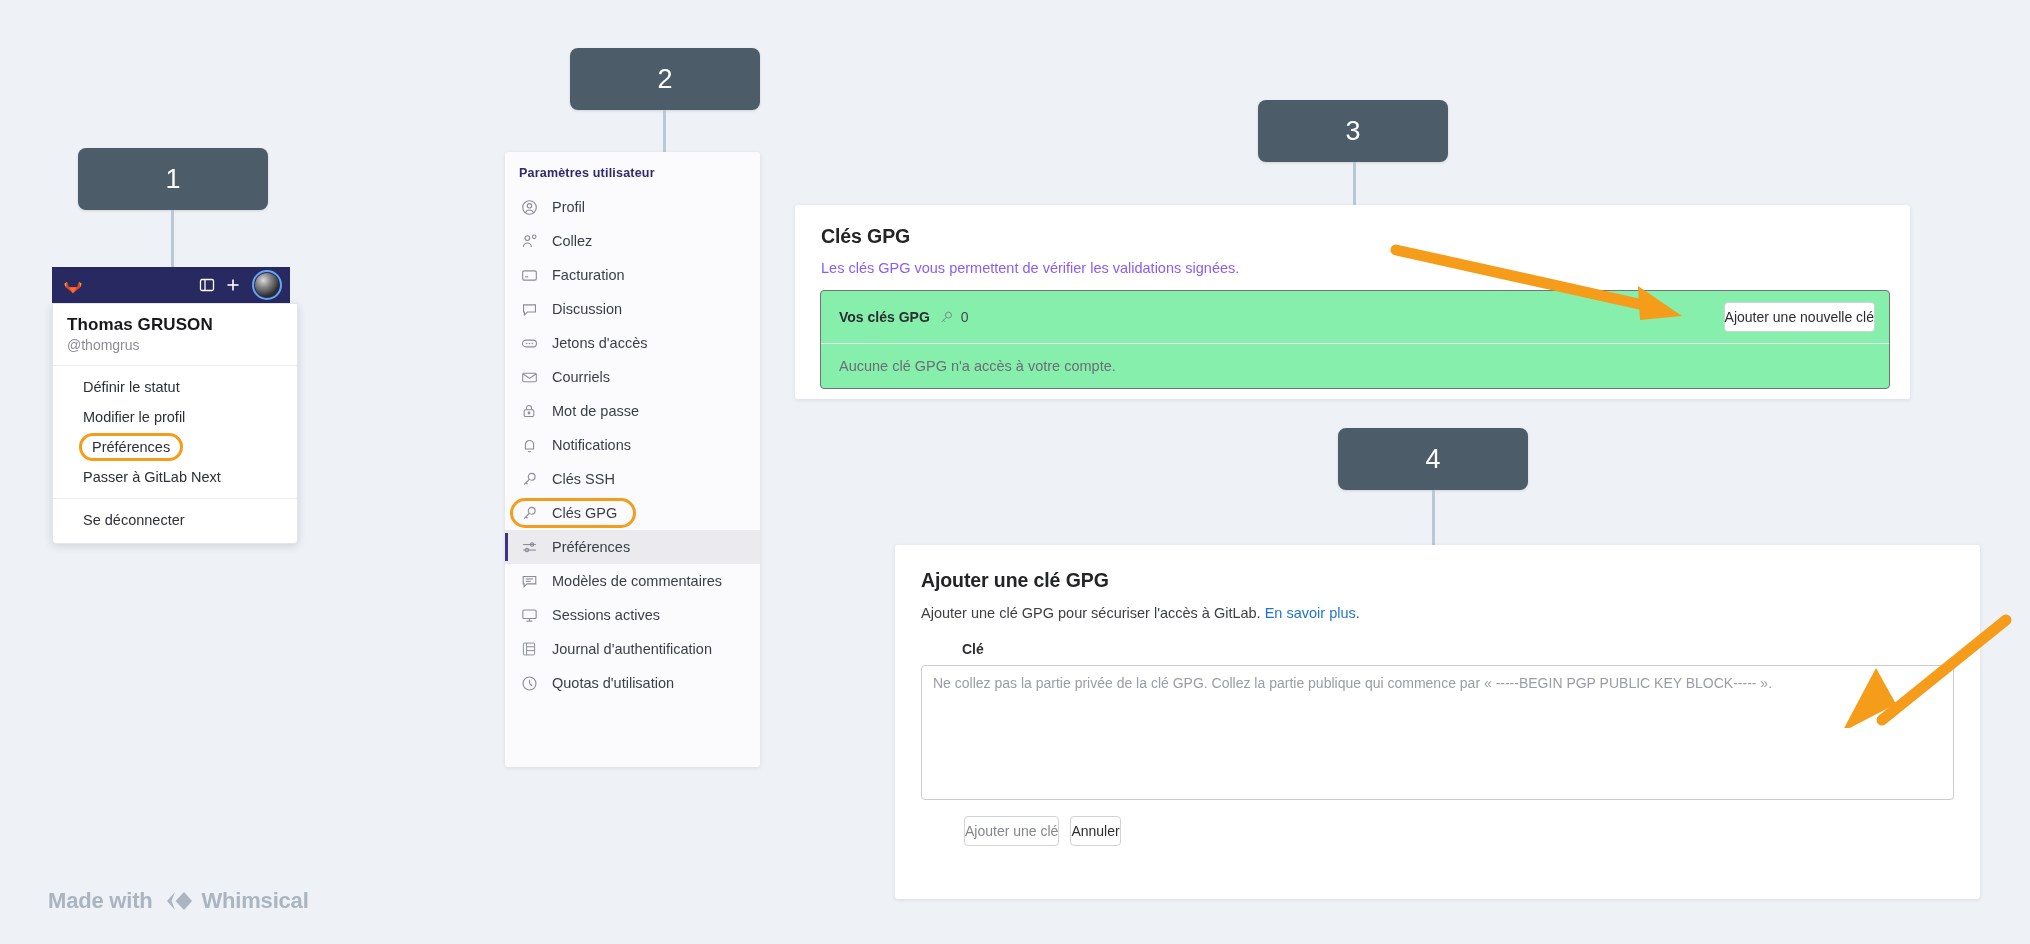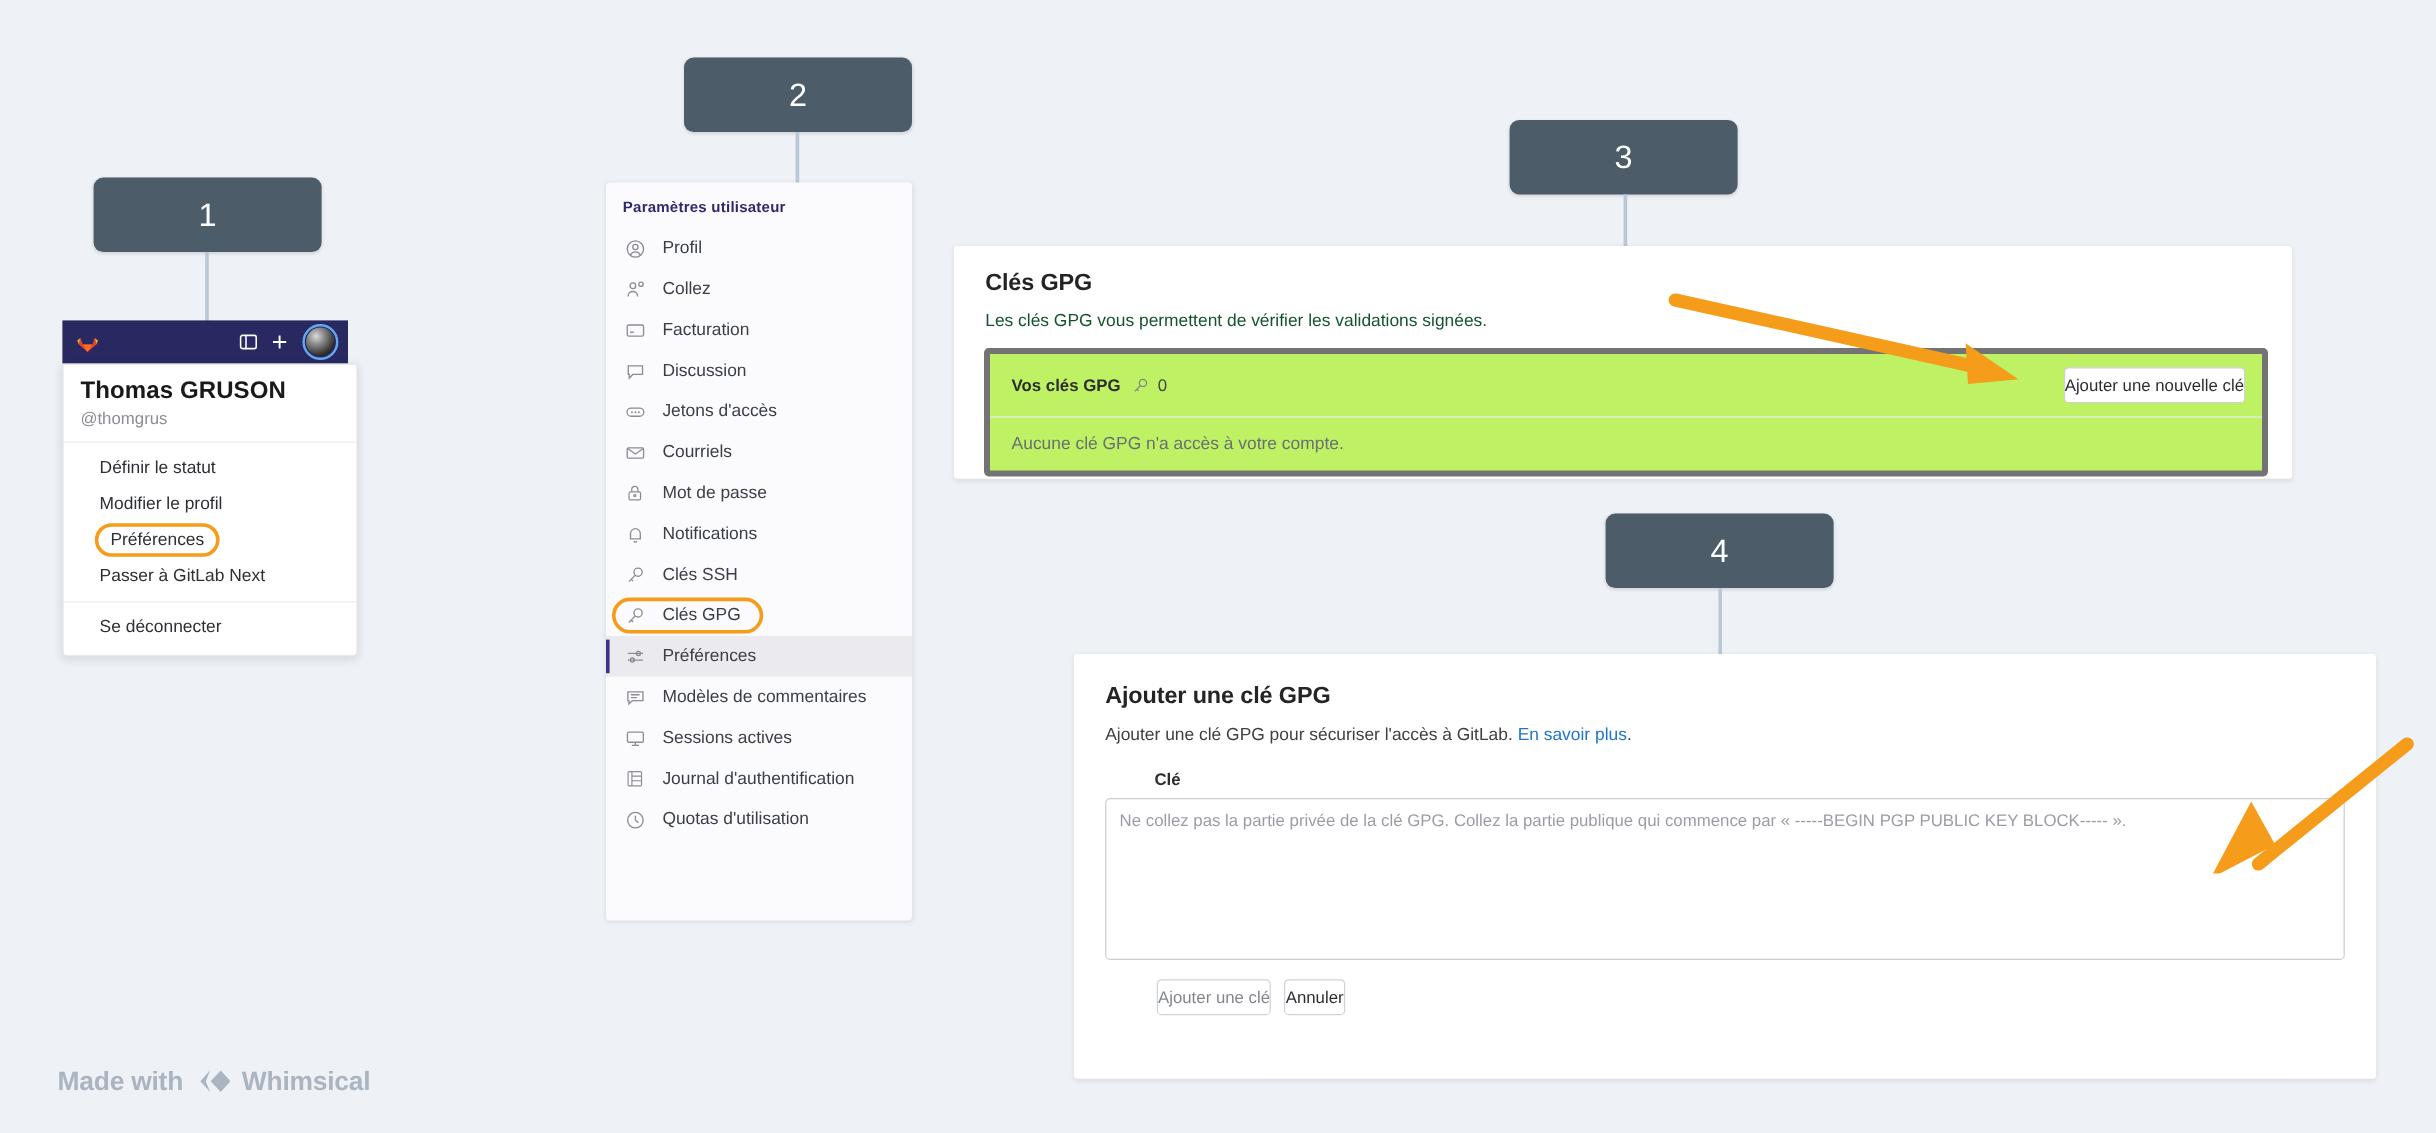--- a/index.html
+++ b/index.html
@@ -66,21 +66,21 @@
   #user-dropdown {
     position: absolute; left: 52px; top: 303px;
     width: 246px;
     background: #ffffff;
     border: 1px solid #e4e5ea;
     border-radius: 0 0 4px 4px;
     box-shadow: 0 2px 8px rgba(30,40,60,.14);
     padding-bottom: 2px;
   }
   #dd-userblock { padding: 11px 14px 12px 14px; border-bottom: 1px solid #ececef; }
-  #dd-username { font-size: 20px; font-weight: bold; color: #18191b; letter-spacing:.1px;}
+  #dd-username { font-size: 17px; font-weight: bold; color: #18191b; letter-spacing:.1px;}
   #dd-handle { font-size: 14px; color: #8b8d94; margin-top: 2px; }
   .dd-group { padding: 6px 16px; }
   .dd-sep { border-top: 1px solid #ececef; }
   .dd-item {
     font-size: 14.5px; color: #2c2f34;
     padding: 7px 14px;
     white-space: nowrap;
   }
   .dd-item.hl { padding: 0; }
   .dd-item.hl .ring {
@@ -134,26 +134,26 @@
   .sb-ring {
     position: absolute;
     left: 5px; top: 2px;
     width: 126px; height: 30px;
     border: 3px solid #f59c1a;
     border-radius: 16px;
     pointer-events: none;
   }
   #gpg-panel-inner { padding: 20px 26px 0 26px; }
   #gpg-title { font-size: 19.5px; font-weight: bold; color: #232425; letter-spacing: -.1px; }
-  #gpg-sub { font-size: 14.5px; color: #14532d; margin-top: 12px; }
+  #gpg-sub { font-size: 14.5px; color: #8b5cf6; margin-top: 12px; }
   #gpg-list {
     position: absolute; left: 820px; top: 290px;
     width: 1070px;
-    border: 5px solid #737373; border-radius: 4px;
-    background: #bef264;
+    border: 1px solid #737373; border-radius: 4px;
+    background: #86efac;
   }
   #gpg-list-head {
     display: flex; align-items: center; justify-content: space-between;
     padding: 11px 14px 11px 18px;
     border-bottom: 1px solid #e9eaee;
   }
   #gpg-count-wrap { display: flex; align-items: center; font-size: 14px; font-weight: bold; color: #2b2d31; }
   #gpg-count-wrap .keyico { margin: 0 7px 0 9px; color: #7f838b; display:flex; }
   #gpg-count { font-weight: normal; color: #44474d; }
   .btn {

